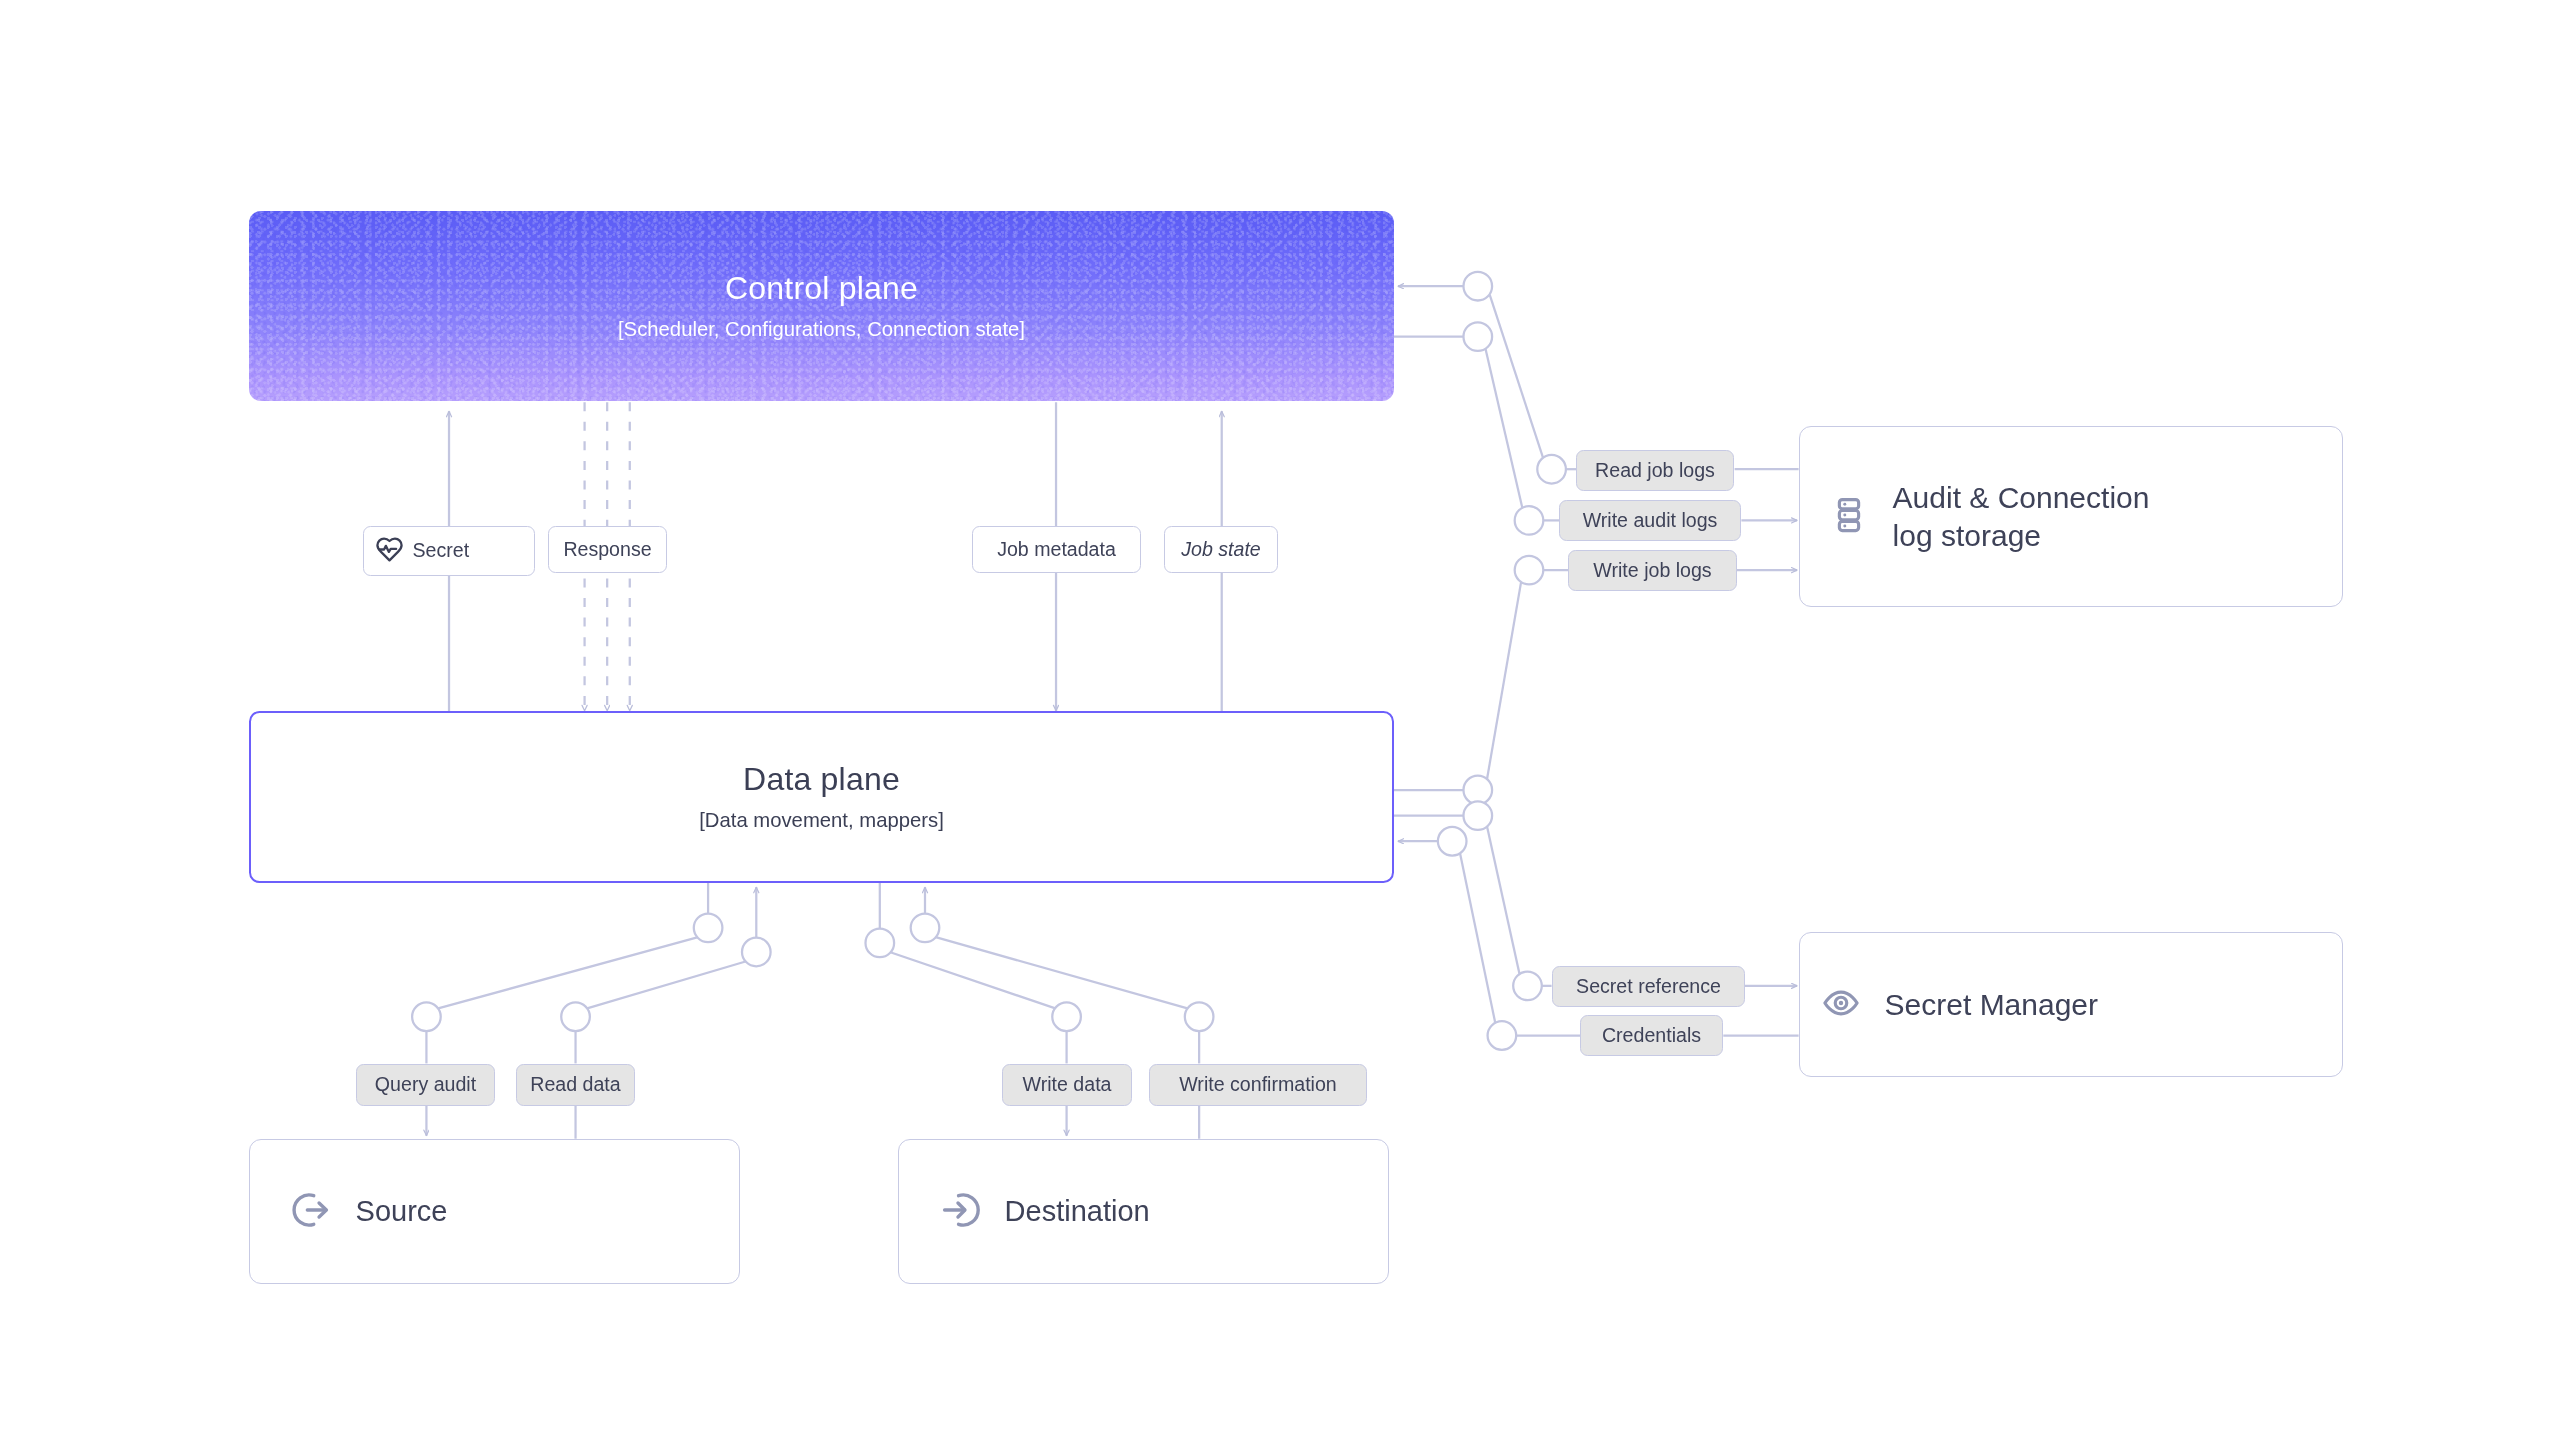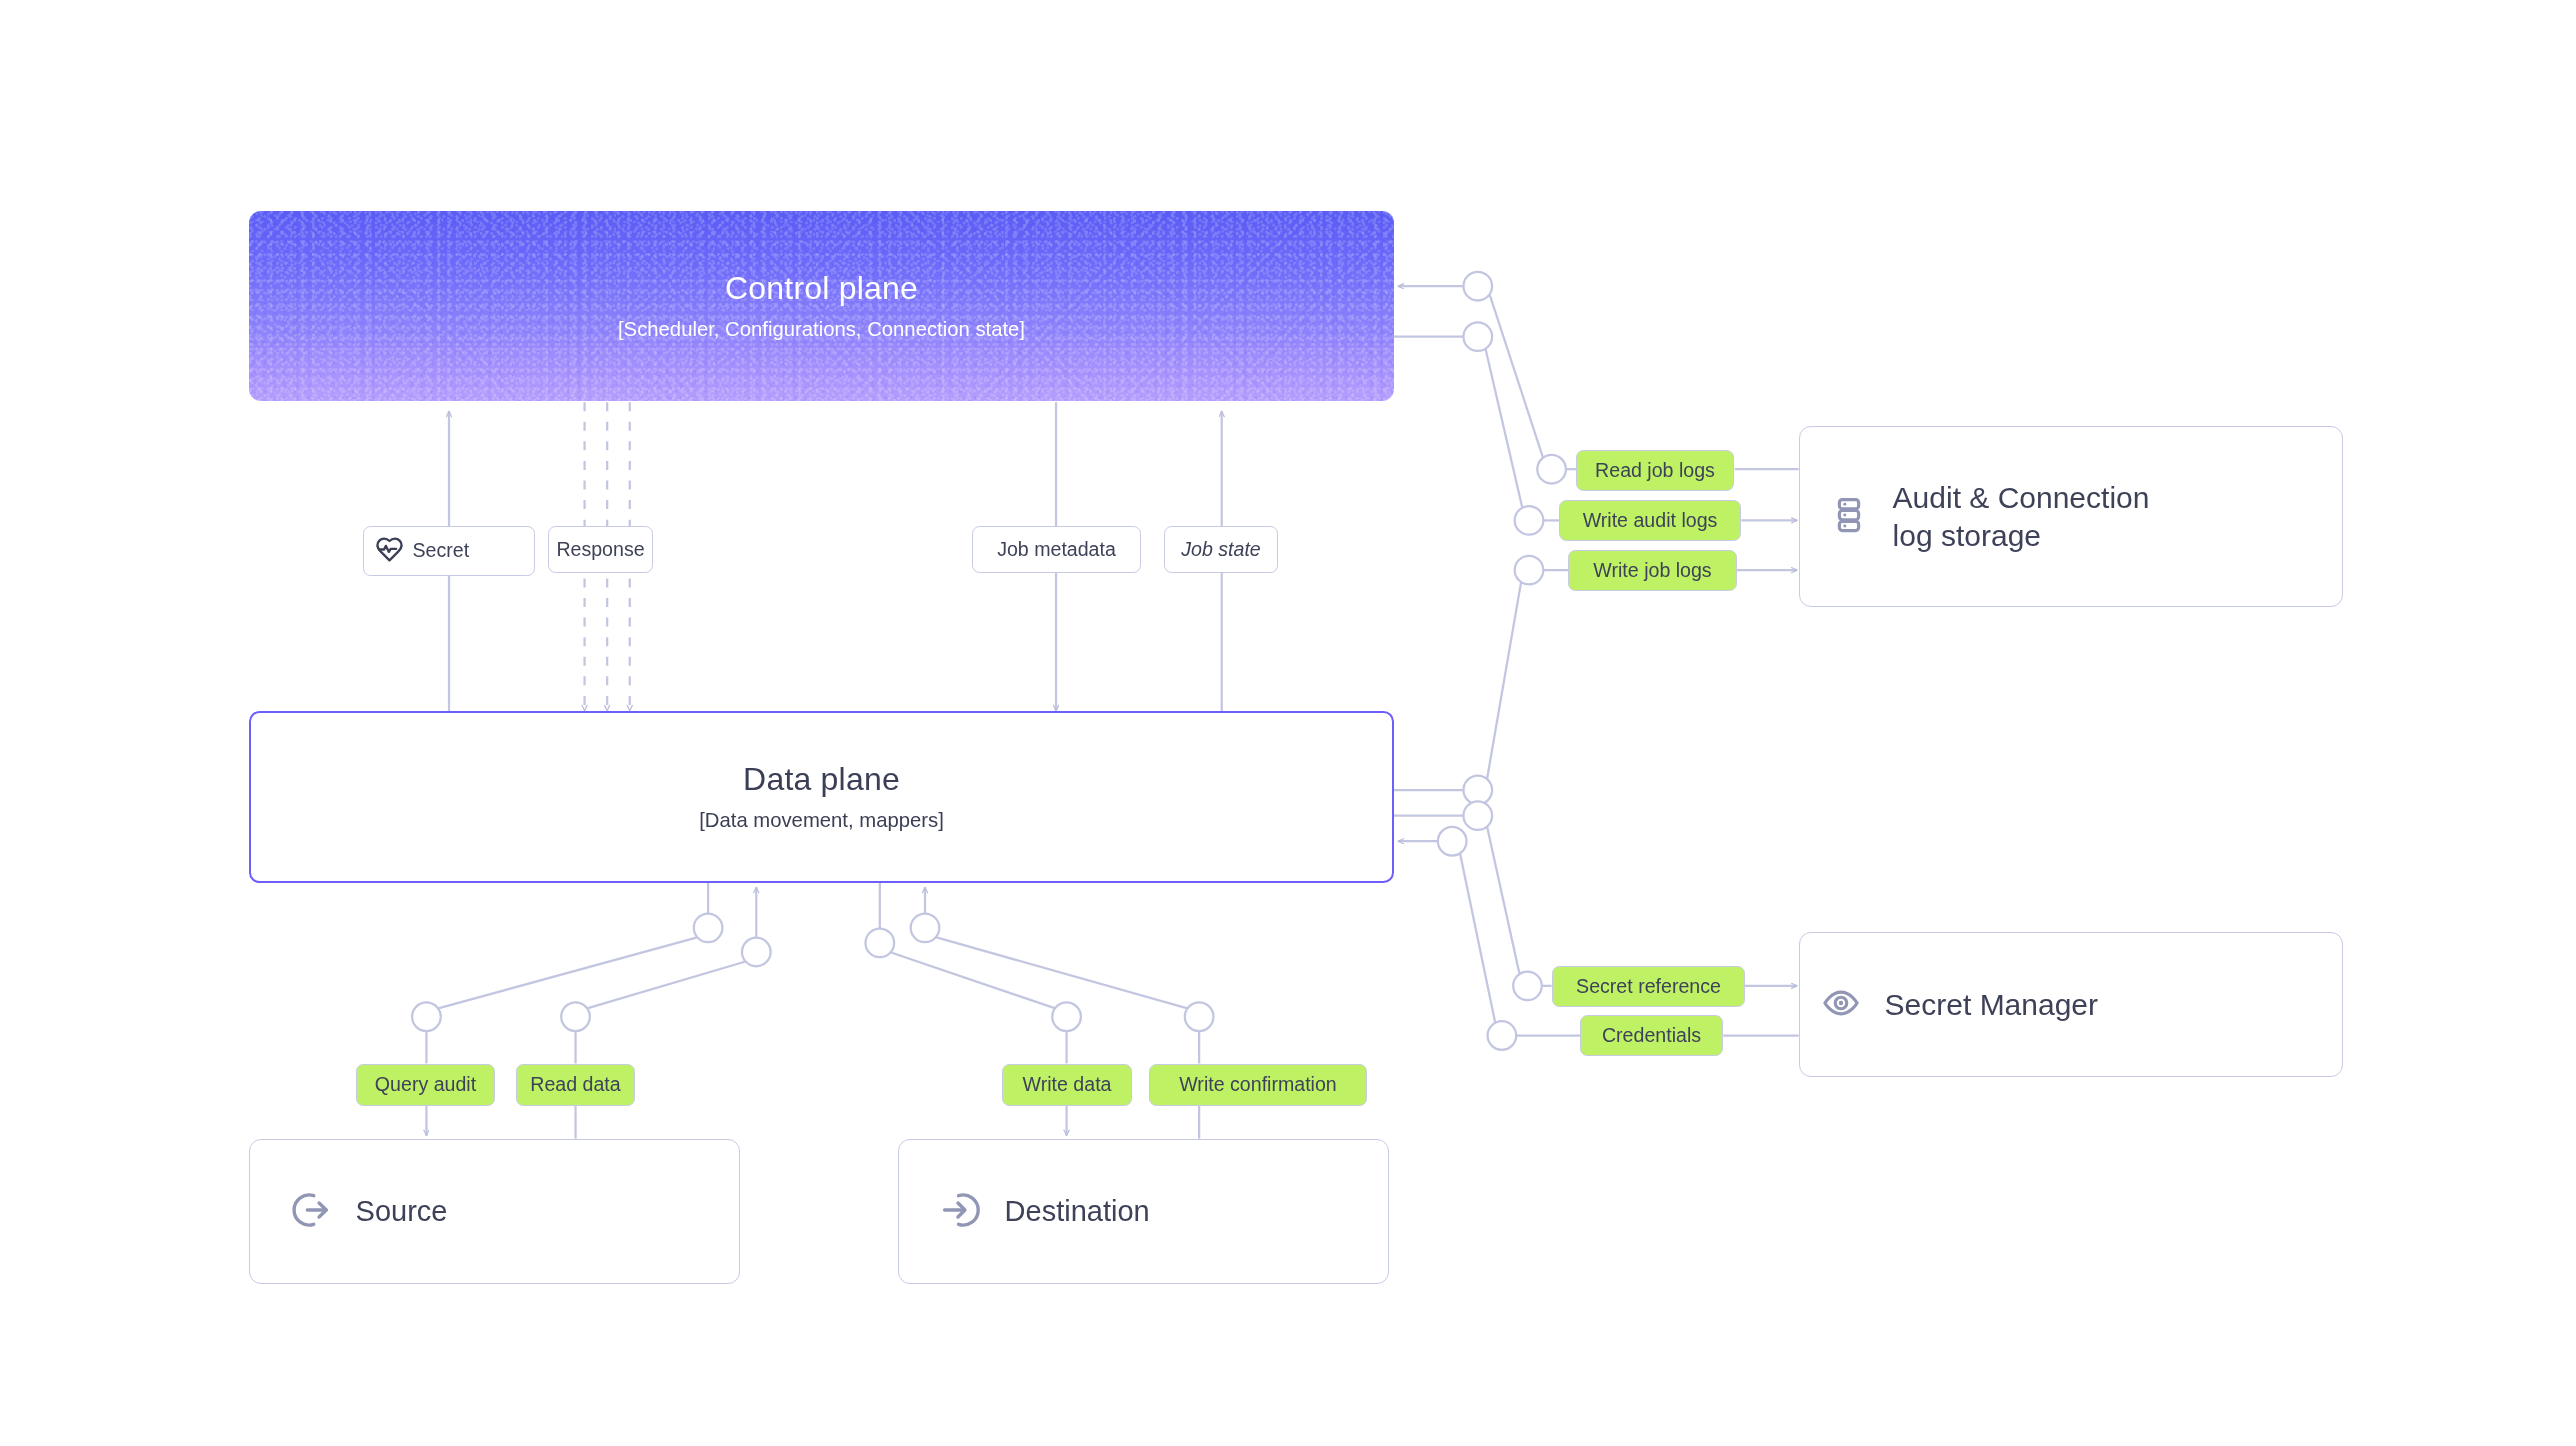--- a/index.html
+++ b/index.html
@@ -128,29 +128,29 @@
     box-sizing: border-box;
     display: flex;
     align-items: center;
     justify-content: center;
     border: 1.5px solid #c7cae4;
     border-radius: 7.5px;
     font-size: 19.6px;
     color: #3e4258;
     white-space: nowrap;
     line-height: 1;
-    background: #bef264;
+    background: #e5e5e5;
     z-index: 5;
   }
   .elabel.plain { background: #ffffff; }
   .elabel.with-icon { padding-left: 10.5px; gap: 9px; justify-content: flex-start; }
 
   
   #lbl-request      { left: 363px;  top: 526px;  width: 172px; height: 50px; }
-  #lbl-response     { left: 548px;  top: 526px;  width: 105px; height: 47px; }
+  #lbl-response     { left: 548px;  top: 526px;  width: 119px; height: 47px; }
   #lbl-job-metadata { left: 972px; top: 526px;  width: 169px; height: 47px; }
   #lbl-job-state    { left: 1164px; top: 526px;  width: 114px; height: 47px; font-style: italic; }
 
   #lbl-query-data   { left: 356px;  top: 1064px; width: 139px; height: 42px; }
   #lbl-read-data    { left: 516px;  top: 1064px; width: 119px; height: 42px; }
   #lbl-write-data   { left: 1002px; top: 1064px; width: 130px; height: 42px; }
   #lbl-write-conf   { left: 1149px; top: 1064px; width: 218px; height: 42px; }
 
   #lbl-read-job-logs  { left: 1576px; top: 450px;  width: 158px; height: 41px; }
   #lbl-write-audit    { left: 1559px; top: 500px;  width: 182px; height: 41px; }

